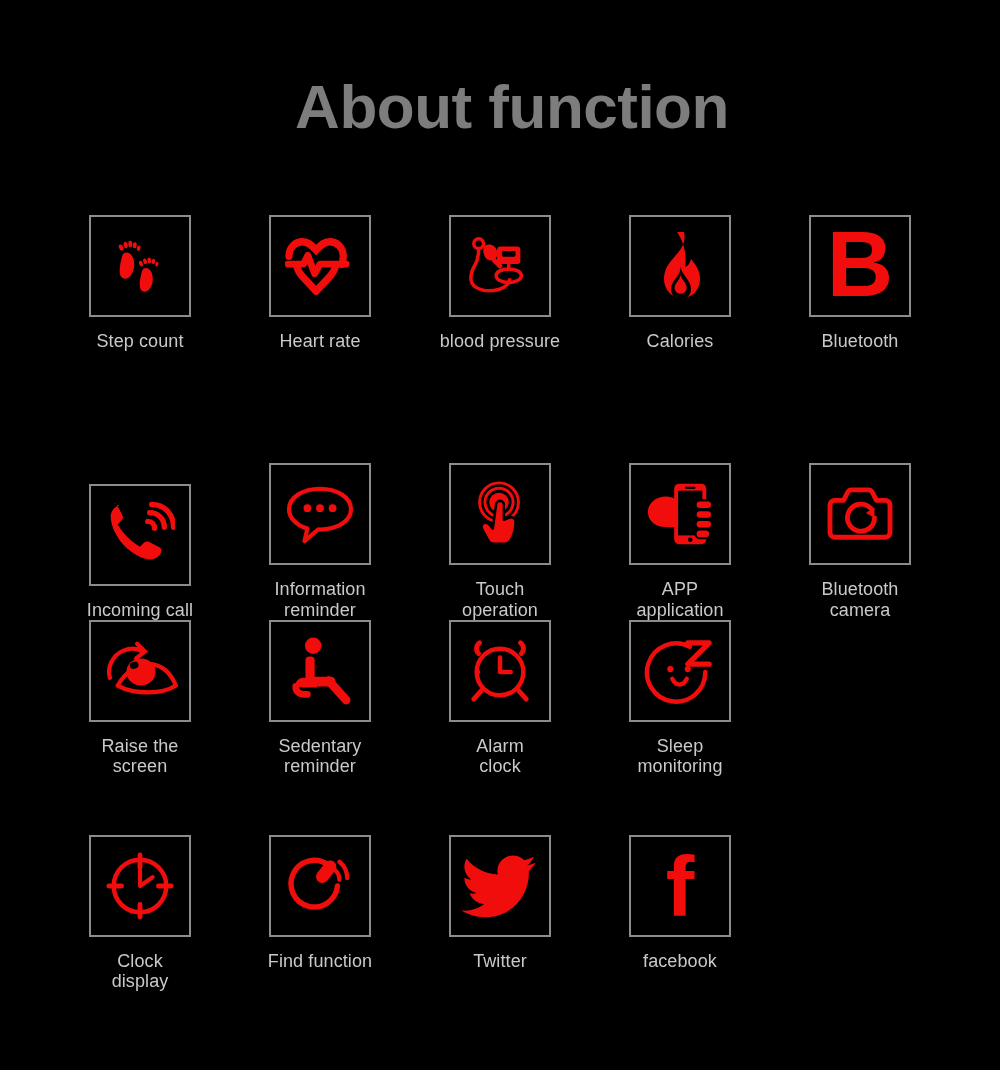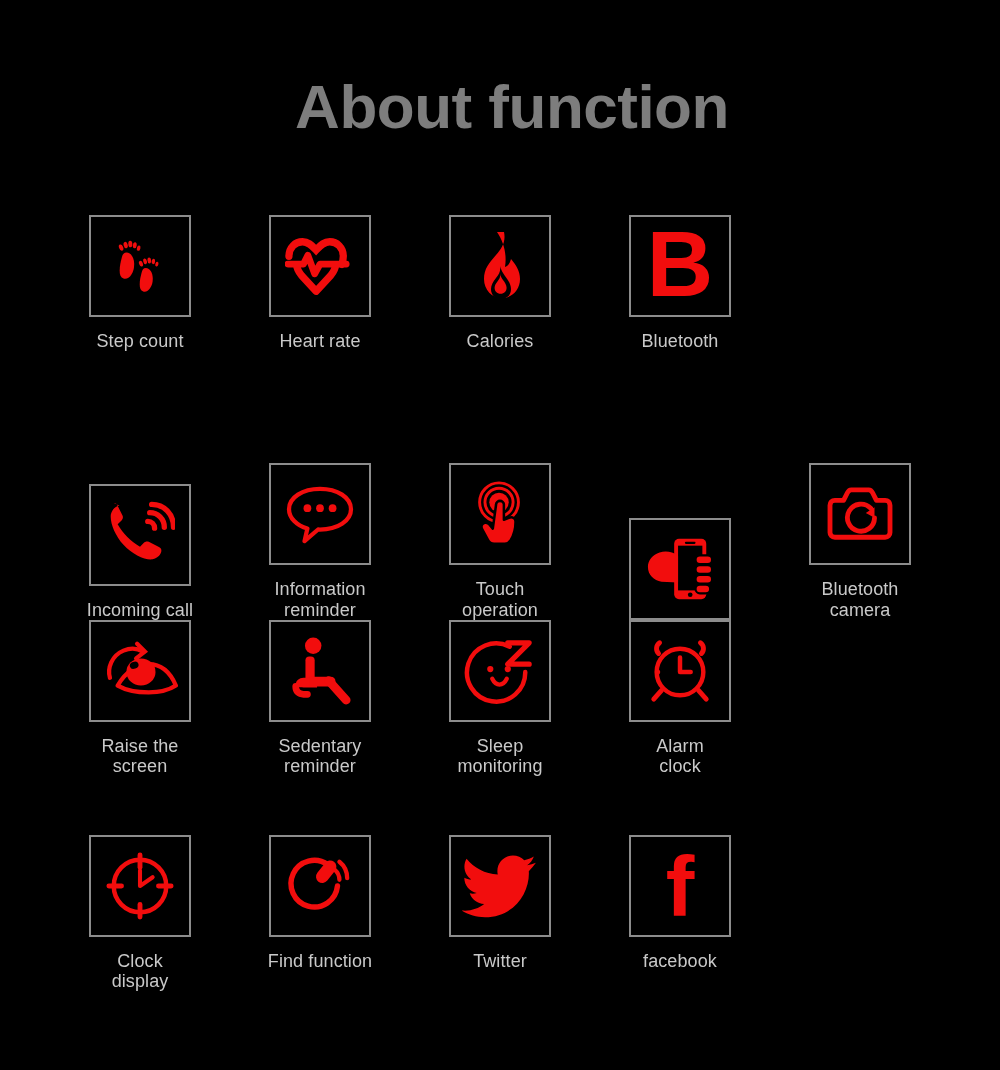--- a/index.html
+++ b/index.html
@@ -132,20 +132,37 @@
         <div class="icon-box">
           <svg width="70" height="66" viewBox="0 0 72 68">
             <path d="M4 24c0-9 6.5-15 14-15 5.5 0 9 3 14 8.5C37 12 40.5 9 46 9c7.5 0 14 6 14 15 0 3-.6 5.8-1.7 8.4" fill="none" stroke="#f20d0d" stroke-width="7.5" stroke-linecap="round"></path>
             <path d="M12 32.5c0 4 2 7.6 5 11.3L32 60l15-16.2c3-3.7 5-7.3 5-11.3" fill="none" stroke="#f20d0d" stroke-width="7.5" stroke-linecap="round" stroke-linejoin="round"></path>
             <path d="M3 32h16l4.5-9 7 19 5.5-10h27" fill="none" stroke="#f20d0d" stroke-width="7" stroke-linecap="round" stroke-linejoin="round"></path>
           </svg>
         </div>
         <div class="cell-label">Heart rate</div>
       </div>
 
+      <div class="cell">
+        <div class="icon-box">
+          <svg width="70" height="66" viewBox="0 0 72 68">
+            <g fill="none" stroke="#f20d0d" stroke-width="3.6">
+              <circle cx="14" cy="11" r="5"></circle>
+              <path d="M14 16.5c0 8 -1 12 -4 17 -3 5 -4 9 -4 13 0 8 8 13 19 13 13 0 21 -6 21 -13"></path>
+              <path d="M24 12c6 0 9 4 9 9 0 5-3 8-7 8-4 0-7-3-7-8 0-5 2-9 5-9z" fill="#f20d0d" stroke="none" transform="rotate(-18 24 20)"></path>
+              <rect x="33" y="14" width="24" height="18" rx="3.5" fill="#f20d0d" stroke="none"></rect>
+              <rect x="38" y="18.5" width="14" height="6" rx="1.5" fill="#000000" stroke="none"></rect>
+              <path d="M30 28 l6 6" stroke-width="5" stroke-linecap="round"></path>
+              <path d="M45 32 l0 7" stroke-width="3.6"></path>
+              <ellipse cx="45" cy="44" rx="13" ry="7"></ellipse>
+            </g>
+          </svg>
+        </div>
+        <div class="cell-label">blood pressure</div>
+      </div>
 
       <div class="cell">
         <div class="icon-box">
           <svg width="52" height="72" viewBox="0 0 52 72">
             <path d="M30 2c2 10-2 16-8 23-7 8-12 14-12 24 0 11 8 19 18 19s18-8 18-19c0-8-4-14-9-20-1 4-3 7-6 8 2-12-1-25-8-35h7z" fill="#f20d0d"></path>
             <path d="M26 36c1 5-1 8-4 12-3 4-5 7-5 11 0 6 4 10 10 10s10-4 10-10c0-5-3-9-6-13-2-3-4-6-5-10z" fill="#000000"></path>
             <path d="M26 44c.6 3-.6 5-2.4 7.2-1.8 2.4-3 4.2-3 6.6 0 3.6 2.4 6 6 6s6-2.4 6-6c0-3-1.8-5.4-3.6-7.8-1.2-1.8-2.4-3.6-3-6z" fill="#f20d0d"></path>
           </svg>
         </div>
         <div class="cell-label">Calories</div>
@@ -212,20 +229,22 @@
             <circle cx="46.5" cy="62.5" r="2.4" fill="#000000"></circle>
             <path d="M34 22c-6-4-13-5-19-3C8 21 3 27 3 34c0 8 6 14 14 15l17 1z" fill="#f20d0d"></path>
             <g fill="#f20d0d" stroke="#000000" stroke-width="2.2">
               <rect x="52" y="22" width="17" height="9" rx="4.5"></rect>
               <rect x="52" y="32" width="17" height="9" rx="4.5"></rect>
               <rect x="52" y="42" width="17" height="9" rx="4.5"></rect>
               <rect x="52" y="52" width="15" height="9" rx="4.5"></rect>
             </g>
           </svg>
         </div>
+        <div class="cell-label">APP
+application</div>
       </div>
 
       <div class="cell">
         <div class="icon-box">
           <svg width="72" height="60" viewBox="0 0 74 62">
             <path d="M6 22c0-3 2-5 5-5h9l4-8c1-2 2-3 4-3h18c2 0 3 1 4 3l4 8h9c3 0 5 2 5 5v28c0 3-2 5-5 5H11c-3 0-5-2-5-5z" fill="none" stroke="#f20d0d" stroke-width="5" stroke-linejoin="round"></path>
             <path d="M48 25a14 14 0 1 0 4 10" fill="none" stroke="#f20d0d" stroke-width="5" stroke-linecap="round"></path>
             <path d="M52 35 l0 -11 -9 6z" fill="#f20d0d"></path>
           </svg>
         </div>
@@ -260,50 +279,50 @@
             <path d="M8 50c0-4 3.5-7 8-7h14v10H16c-4.5 0-8-1-8-3z" fill="#f20d0d"></path>
             <path d="M22 42 h22c3 0 5 2 5 5s-2 5-5 5H22z" fill="#f20d0d"></path>
             <path d="M42 46 l18 20" stroke="#f20d0d" stroke-width="9" stroke-linecap="round" fill="none"></path>
             <path d="M8 52 c0 5 3 8 8 8 h4" stroke="#f20d0d" stroke-width="7" stroke-linecap="round" fill="none"></path>
           </svg>
         </div>
         <div class="cell-label">Sedentary
 reminder</div>
       </div>
 
-
-      <div class="cell">
-        <div class="icon-box">
-          <svg width="72" height="68" viewBox="0 0 74 70">
-            <path d="M47 10a30 30 0 1 0 16 26" fill="none" stroke="#f20d0d" stroke-width="4.6" stroke-linecap="round"></path>
-            <path d="M45 6 h22 l-22 22 h22" fill="none" stroke="#f20d0d" stroke-width="5.4" stroke-linecap="round" stroke-linejoin="round"></path>
-            <circle cx="27" cy="33" r="3.2" fill="#f20d0d"></circle>
-            <circle cx="45" cy="33" r="3.2" fill="#f20d0d"></circle>
-            <path d="M29 43c2 4 5 6 7.5 6s5.5-2 7.5-6" fill="none" stroke="#f20d0d" stroke-width="4.4" stroke-linecap="round"></path>
-          </svg>
-        </div>
-        <div class="cell-label">Sleep
-monitoring</div>
-      </div>
 
       <div class="cell">
         <div class="icon-box">
           <svg width="70" height="70" viewBox="0 0 72 72">
             <circle cx="36" cy="37" r="24" fill="none" stroke="#f20d0d" stroke-width="4.6"></circle>
             <path d="M36 22 v15 h11" fill="none" stroke="#f20d0d" stroke-width="4.6" stroke-linecap="round" stroke-linejoin="round"></path>
             <path d="M14 18c-3 -3 -3 -8 1 -11" fill="none" stroke="#f20d0d" stroke-width="5" stroke-linecap="round"></path>
             <path d="M58 18c3 -3 3 -8 -1 -11" fill="none" stroke="#f20d0d" stroke-width="5" stroke-linecap="round"></path>
             <path d="M17 56 l-8 9" fill="none" stroke="#f20d0d" stroke-width="5" stroke-linecap="round"></path>
             <path d="M55 56 l8 9" fill="none" stroke="#f20d0d" stroke-width="5" stroke-linecap="round"></path>
             <circle cx="13" cy="37" r="2.6" fill="#f20d0d"></circle>
           </svg>
         </div>
         <div class="cell-label">Alarm
 clock</div>
       </div>
+
+      <div class="cell">
+        <div class="icon-box">
+          <svg width="72" height="68" viewBox="0 0 74 70">
+            <path d="M47 10a30 30 0 1 0 16 26" fill="none" stroke="#f20d0d" stroke-width="4.6" stroke-linecap="round"></path>
+            <path d="M45 6 h22 l-22 22 h22" fill="none" stroke="#f20d0d" stroke-width="5.4" stroke-linecap="round" stroke-linejoin="round"></path>
+            <circle cx="27" cy="33" r="3.2" fill="#f20d0d"></circle>
+            <circle cx="45" cy="33" r="3.2" fill="#f20d0d"></circle>
+            <path d="M29 43c2 4 5 6 7.5 6s5.5-2 7.5-6" fill="none" stroke="#f20d0d" stroke-width="4.4" stroke-linecap="round"></path>
+          </svg>
+        </div>
+        <div class="cell-label">Sleep
+monitoring</div>
+      </div>
     </div>
 
     <div class="grid-row r4">
 
       <div class="cell">
         <div class="icon-box">
           <svg width="70" height="70" viewBox="0 0 72 72">
             <circle cx="36" cy="36" r="27" fill="none" stroke="#f20d0d" stroke-width="4.6"></circle>
             <g stroke="#f20d0d" stroke-width="5" stroke-linecap="round">
               <line x1="36" y1="4" x2="36" y2="17"></line>

